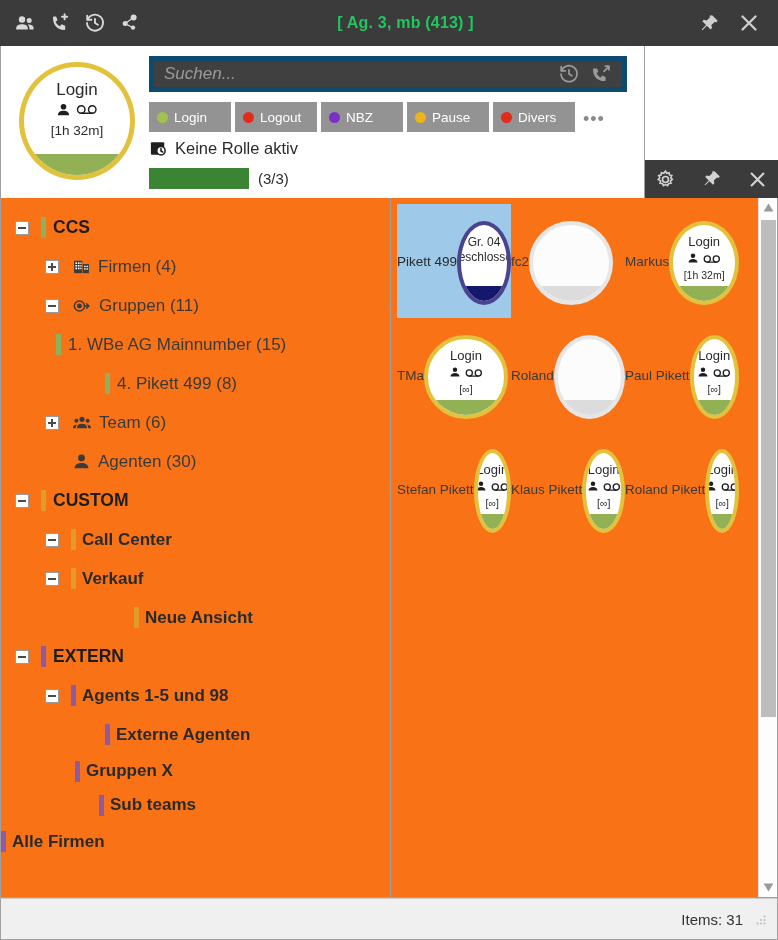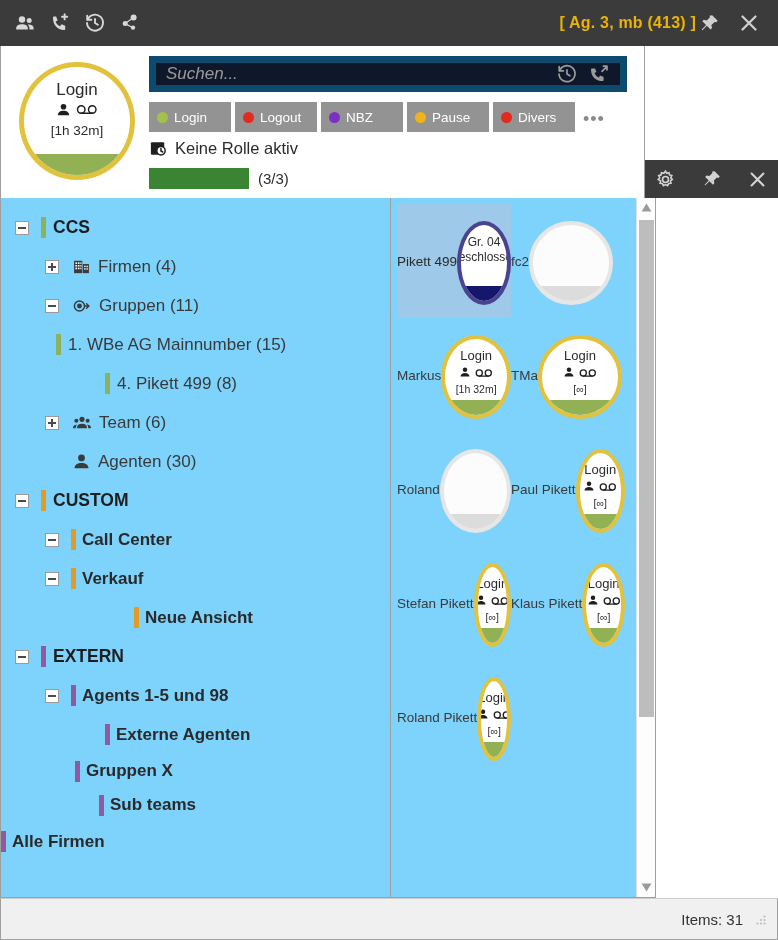--- a/index.html
+++ b/index.html
@@ -20,21 +20,21 @@
     position: absolute; left: 0; top: 0;
     width: 778px; height: 46px;
     background: #3b3b3b;
     display: flex; align-items: center;
   }
   .tb-icons { display: flex; align-items: center; gap: 9px; padding-left: 12px; }
   .tb-icon { width: 26px; height: 26px; display: flex; align-items: center;
              justify-content: center; color: #d8d8d8; cursor: pointer; }
   .tb-icon svg { display: block; }
   .tb-title {
-    flex: 1; text-align: right; color: #eab308;
+    flex: 1; text-align: center; color: #22c55e;
     font-size: 16px; font-weight: bold; letter-spacing: .2px;
     margin-left: -28px;
   }
   .tb-right { display: flex; align-items: center; gap: 14px; padding-right: 16px; }
   .tb-right .tb-icon { color: #cfcfcf; }
 
   
   .toppanel {
     position: absolute; left: 0; top: 46px;
     width: 645px; height: 152px;
@@ -62,22 +62,22 @@
     position: absolute; left: 0; bottom: 0; width: 100%; height: 21px;
     background: #92b155;
   }
   .av-line1 { font-size: 17px; color: #2b2b2b; line-height: 1.15; }
   .av-icons { display: flex; align-items: center; gap: 5px; margin-top: 2px; color: #1f1f1f; }
   .av-line3 { font-size: 13.5px; color: #2b2b2b; margin-top: 2px; }
 
   .search-row {
     position: absolute; left: 148px; top: 10px;
     width: 478px; height: 36px;
-    border: 7px solid #0c4a6e;
-    background: #0f172a;
+    border: 5px solid #0c4a6e;
+    background: #404040;
     display: flex; align-items: center;
   }
   .search-input {
     flex: 1; border: none; outline: none;
     font-family: "Liberation Sans", sans-serif;
     font-size: 17px; font-style: italic; color: #8d8d8d;
     padding-left: 10px; background: transparent;
   }
   .search-input::placeholder { color: #9a9a9a; font-style: italic; }
   .search-icons { display: flex; align-items: center; gap: 10px; padding-right: 10px; color: #9b9b9b; }
@@ -119,24 +119,24 @@
     position: absolute; left: 645px; top: 160px;
     width: 133px; height: 38px;
     background: #3b3b3b;
     display: flex; align-items: center; justify-content: center; gap: 20px;
   }
   .minibar .tb-icon { color: #d2d2d2; }
 
   
   .body-area {
     position: absolute; left: 0; top: 198px;
-    width: 656px; height: 700px;
+    width: 778px; height: 700px;
     border: 1px solid #9f9f9f;
     border-top: none;
-    background: #7dd3fc;
+    background: #f97316;
     display: flex;
   }
   .tree-pane {
     width: 390px; height: 100%;
     overflow: hidden; padding-top: 10px;
     border-right: 1px solid #9f9f9f;
   }
   .tile-pane {
     flex: 1; height: 100%; position: relative;
     display: flex;

